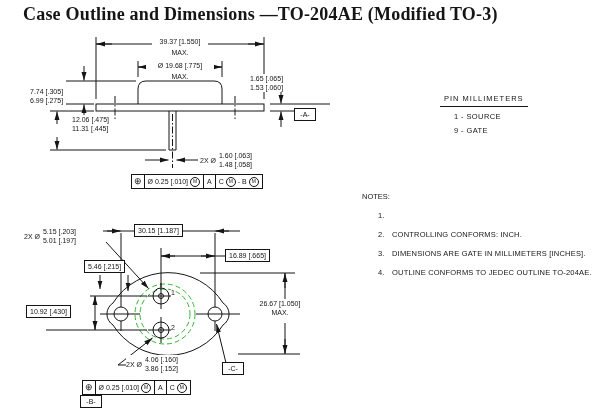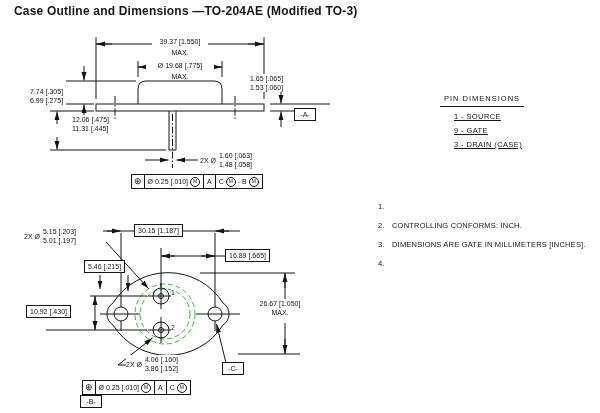--- a/index.html
+++ b/index.html
@@ -1,37 +1,37 @@
 <!DOCTYPE html>
 <html><head>
 <meta charset="utf-8">
 <style>
   html,body{margin:0;padding:0;background:#fff;}
   .canvas{position:relative;width:600px;height:413px;background:#fff;overflow:hidden;
           font-family:"Liberation Sans",sans-serif;color:#151515;}
-  .title{position:absolute;left:14px;top:4px;font-family:Liberation Sans, sans-serif;
-         font-weight:bold;font-size:12px;letter-spacing:.2px;}
+  .title{position:absolute;left:23px;top:4px;font-family:Liberation Serif, serif;
+         font-weight:bold;font-size:18px;letter-spacing:.2px;}
   svg.linework{position:absolute;left:0;top:0;}
   .lbl{position:absolute;font-size:7px;line-height:9px;white-space:nowrap;color:#151515;}
   .bgw{background:#fff;}
   .ctr{text-align:center;}
   .stack div{line-height:9px;}
   .callout{display:flex;align-items:center;gap:3px;background:#fff;}
   .boxdim{border:1px solid #151515;background:#fff;padding:0 3px;line-height:11px;height:11px;}
   .datum{border:1px solid #151515;background:#fff;width:20px;height:11px;line-height:11px;
          text-align:center;}
   .fcf{display:flex;border:1px solid #151515;background:#fff;height:13px;align-items:stretch;}
   .fcf .cell{display:flex;align-items:center;gap:2px;padding:0 3px;border-left:1px solid #151515;}
   .fcf .cell:first-child{border-left:none;font-size:9px;padding:0 2px;}
   .mc{display:inline-flex;width:8px;height:8px;border:1px solid #151515;border-radius:50%;
       align-items:center;justify-content:center;font-size:5px;line-height:1;flex:none;}
   .pinblock{position:absolute;left:440px;top:94px;width:150px;font-size:7.5px;}
   .pinhead{display:inline-block;border-bottom:1px solid #151515;padding:0 4px 3px 4px;
            letter-spacing:1px;}
-  .pinrow{margin:5px 0 0 14px;letter-spacing:.4px;text-decoration:underline;}
+  .pinrow{margin:5px 0 0 14px;letter-spacing:.4px;}
   .notes{position:absolute;left:362px;top:192px;width:236px;font-size:7.5px;}
   .noterow{display:flex;margin-top:10px;}
   .noterow .num{width:14px;flex:none;margin-left:16px;}
   .noterow .txt{letter-spacing:.2px;}
 </style>
 </head>
 <body>
 
 <div class="canvas">
 
@@ -224,36 +224,37 @@
     <span class="cell">A</span>
     <span class="cell">
       <span>C</span>
       <span class="mc">M</span>
     </span>
   </div>
 
   <div class="lbl datum" style="left:80px;top:395px;">-B-</div>
 
   <div class="pinblock">
-    <span class="pinhead">PIN  DIMENSIONS</span>
+    <span class="pinhead">PIN  MILLIMETERS</span>
     <div class="pinrow">1 - SOURCE</div>
     <div class="pinrow">9 - GATE</div>
-    <div class="pinrow">3 - DRAIN (CASE)</div>
   </div>
 
   <div class="notes">
+    <div>NOTES:</div>
     <div class="noterow">
       <span class="num">1.</span>
     </div>
     <div class="noterow">
       <span class="num">2.</span>
       <span class="txt">CONTROLLING CONFORMS: INCH.</span>
     </div>
     <div class="noterow">
       <span class="num">3.</span>
       <span class="txt">DIMENSIONS ARE GATE IN MILLIMETERS [INCHES].</span>
     </div>
     <div class="noterow">
       <span class="num">4.</span>
+      <span class="txt">OUTLINE CONFORMS TO JEDEC OUTLINE TO-204AE.</span>
     </div>
   </div>
 
 </div>
 
 </body></html>

